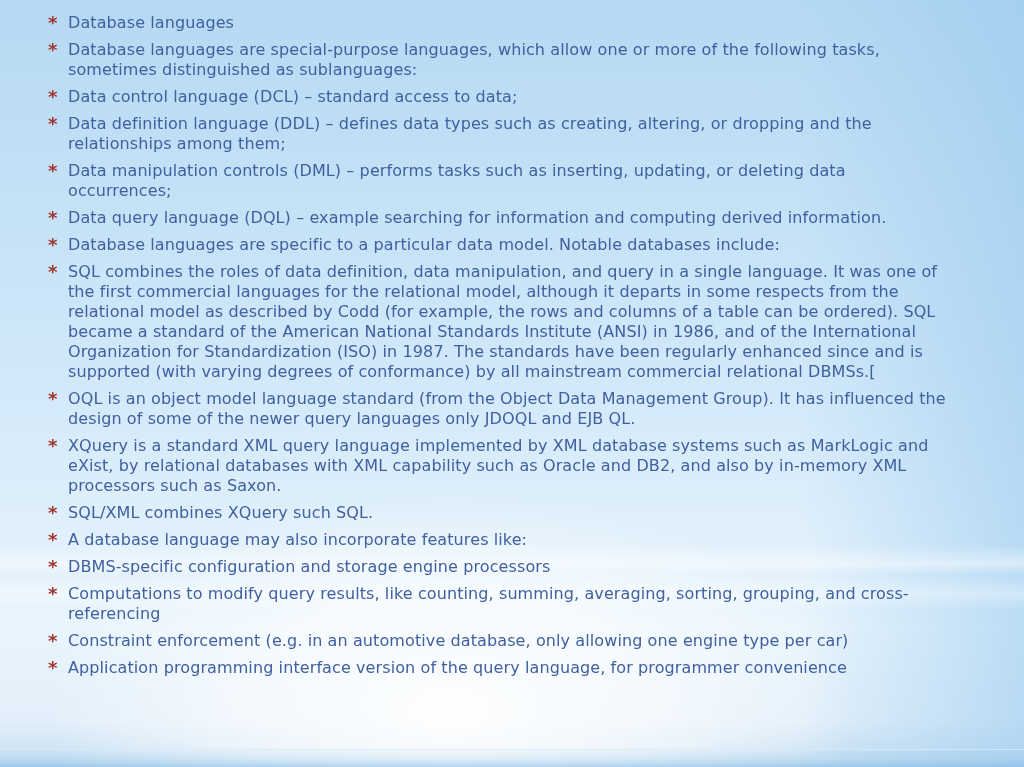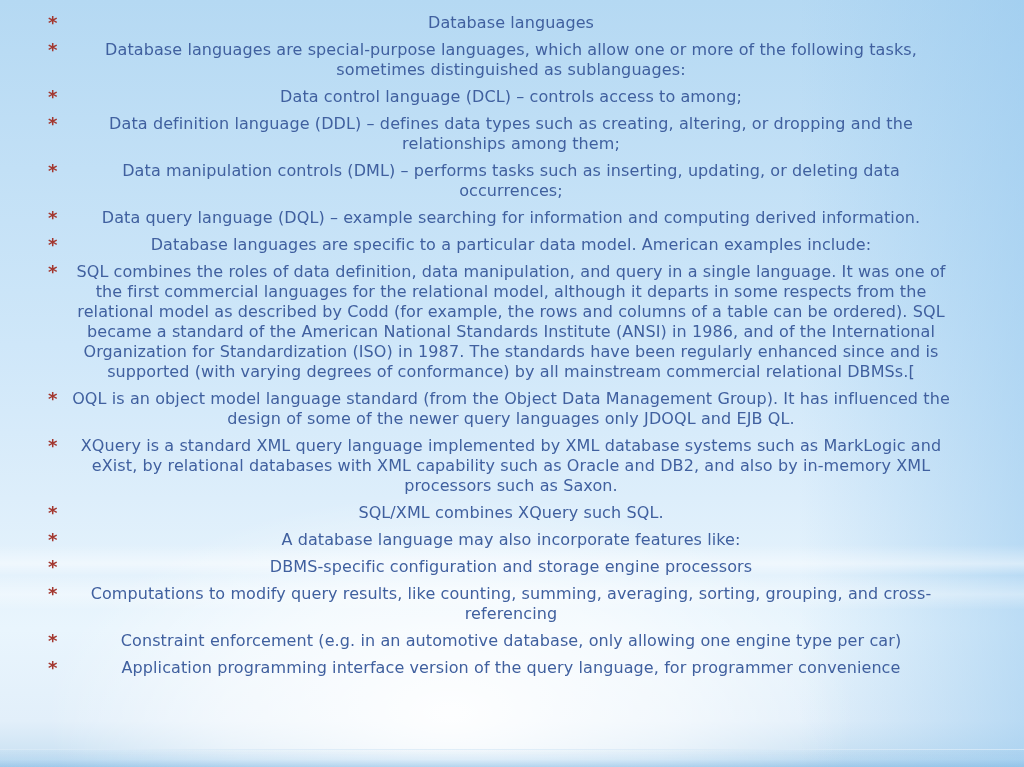--- a/index.html
+++ b/index.html
@@ -42,21 +42,21 @@
   .marker{
     color:var(--bullet-color);
     width:14px;
     flex:0 0 14px;
     margin-right:6px;
     font-size:18px;
     line-height:20px;
     font-weight:bold;
     text-align:left;
   }
-  .txt{flex:1;text-align:center;}
+  .txt{flex:1;}
   .bottom-band{
     position:absolute;
     left:0;right:0;bottom:0;
     height:18px;
     background:linear-gradient(180deg, rgba(150,198,235,0.05) 0%, rgba(150,198,235,0.25) 55%, rgba(130,185,228,0.55) 100%);
     border-top:1px solid rgba(255,255,255,0.55);
     pointer-events:none;
   }
 </style>
 </head>
@@ -69,41 +69,41 @@
     <span class="txt">Database languages</span>
   </li>
 
   <li>
     <span class="marker">*</span>
     <span class="txt">Database languages are special-purpose languages, which allow one or more of the following tasks, sometimes distinguished as sublanguages:</span>
   </li>
 
   <li>
     <span class="marker">*</span>
-    <span class="txt">Data control language (DCL) – controls access to among;</span>
+    <span class="txt">Data control language (DCL) – standard access to data;</span>
   </li>
 
   <li>
     <span class="marker">*</span>
     <span class="txt">Data definition language (DDL) – defines data types such as creating, altering, or dropping and the relationships among them;</span>
   </li>
 
   <li>
     <span class="marker">*</span>
     <span class="txt">Data manipulation controls (DML) – performs tasks such as inserting, updating, or deleting data occurrences;</span>
   </li>
 
   <li>
     <span class="marker">*</span>
     <span class="txt">Data query language (DQL) – example searching for information and computing derived information.</span>
   </li>
 
   <li>
     <span class="marker">*</span>
-    <span class="txt">Database languages are specific to a particular data model. American examples include:</span>
+    <span class="txt">Database languages are specific to a particular data model. Notable databases include:</span>
   </li>
 
   <li>
     <span class="marker">*</span>
     <span class="txt">SQL combines the roles of data definition, data manipulation, and query in a single language. It was one of the first commercial languages for the relational model, although it departs in some respects from the relational model as described by Codd (for example, the rows and columns of a table can be ordered). SQL became a standard of the American National Standards Institute (ANSI) in 1986, and of the International Organization for Standardization (ISO) in 1987. The standards have been regularly enhanced since and is supported (with varying degrees of conformance) by all mainstream commercial relational DBMSs.[</span>
   </li>
 
   <li>
     <span class="marker">*</span>
     <span class="txt">OQL is an object model language standard (from the Object Data Management Group). It has influenced the design of some of the newer query languages only JDOQL and EJB QL.</span>

